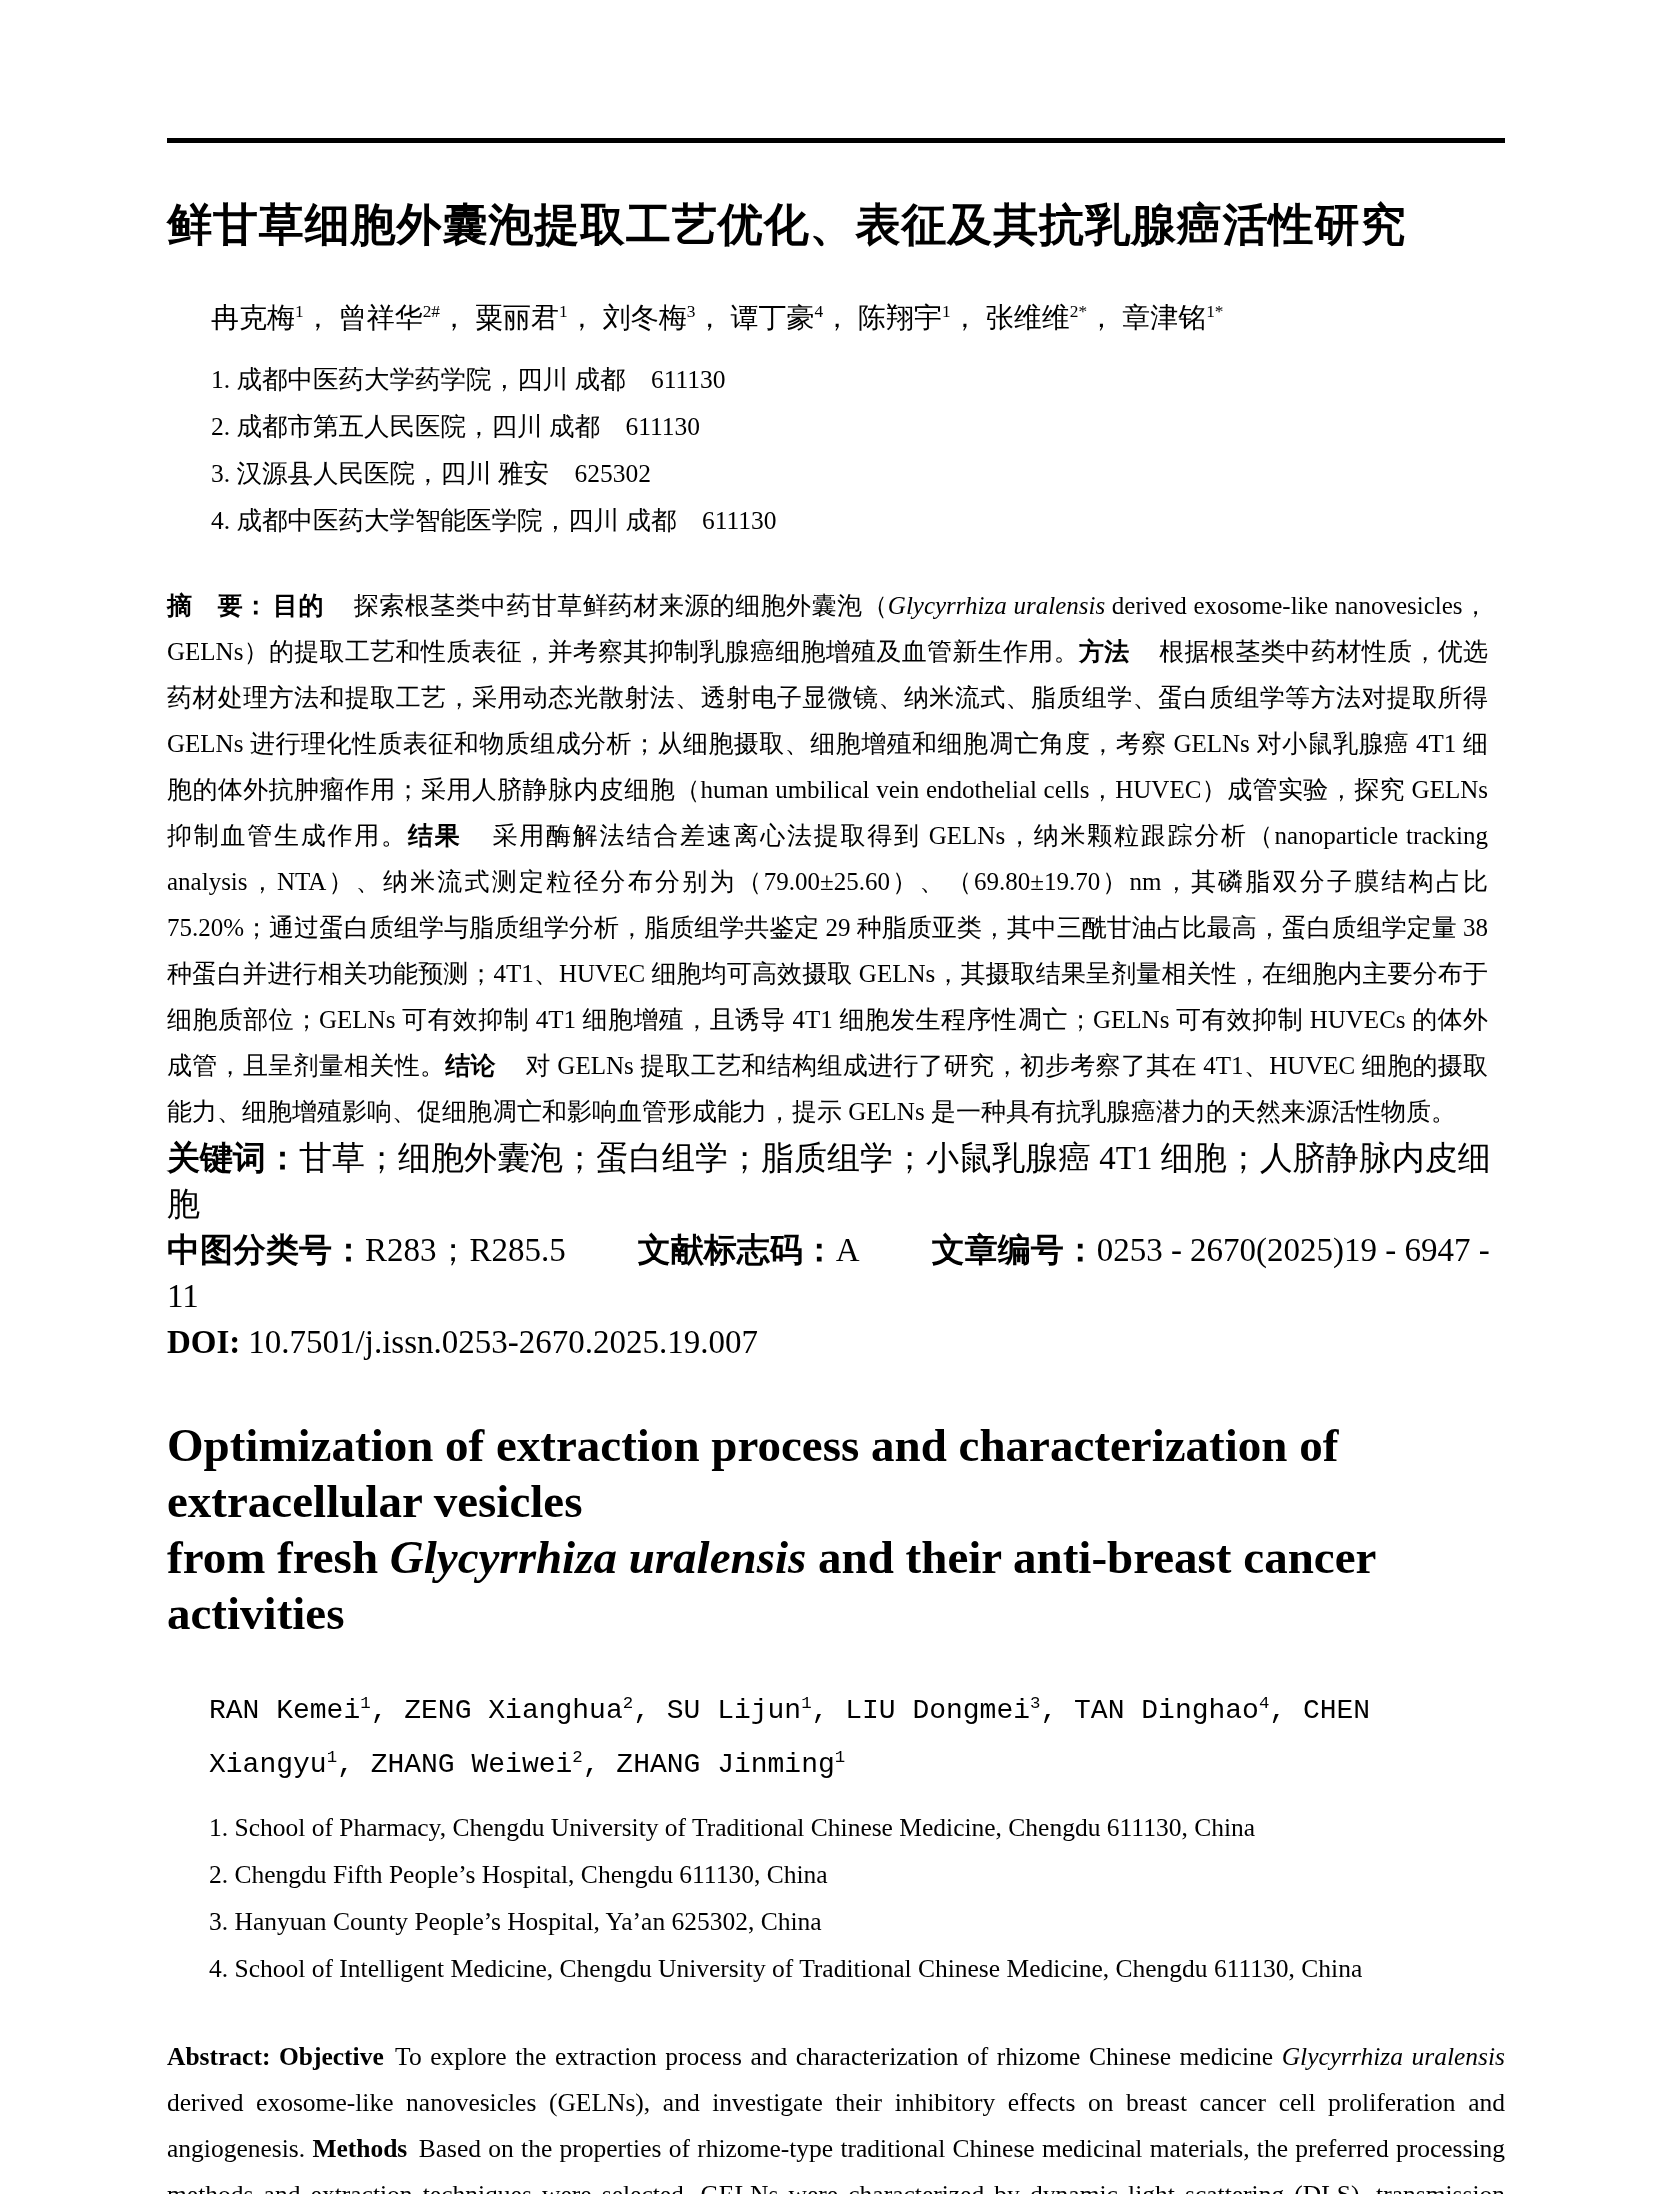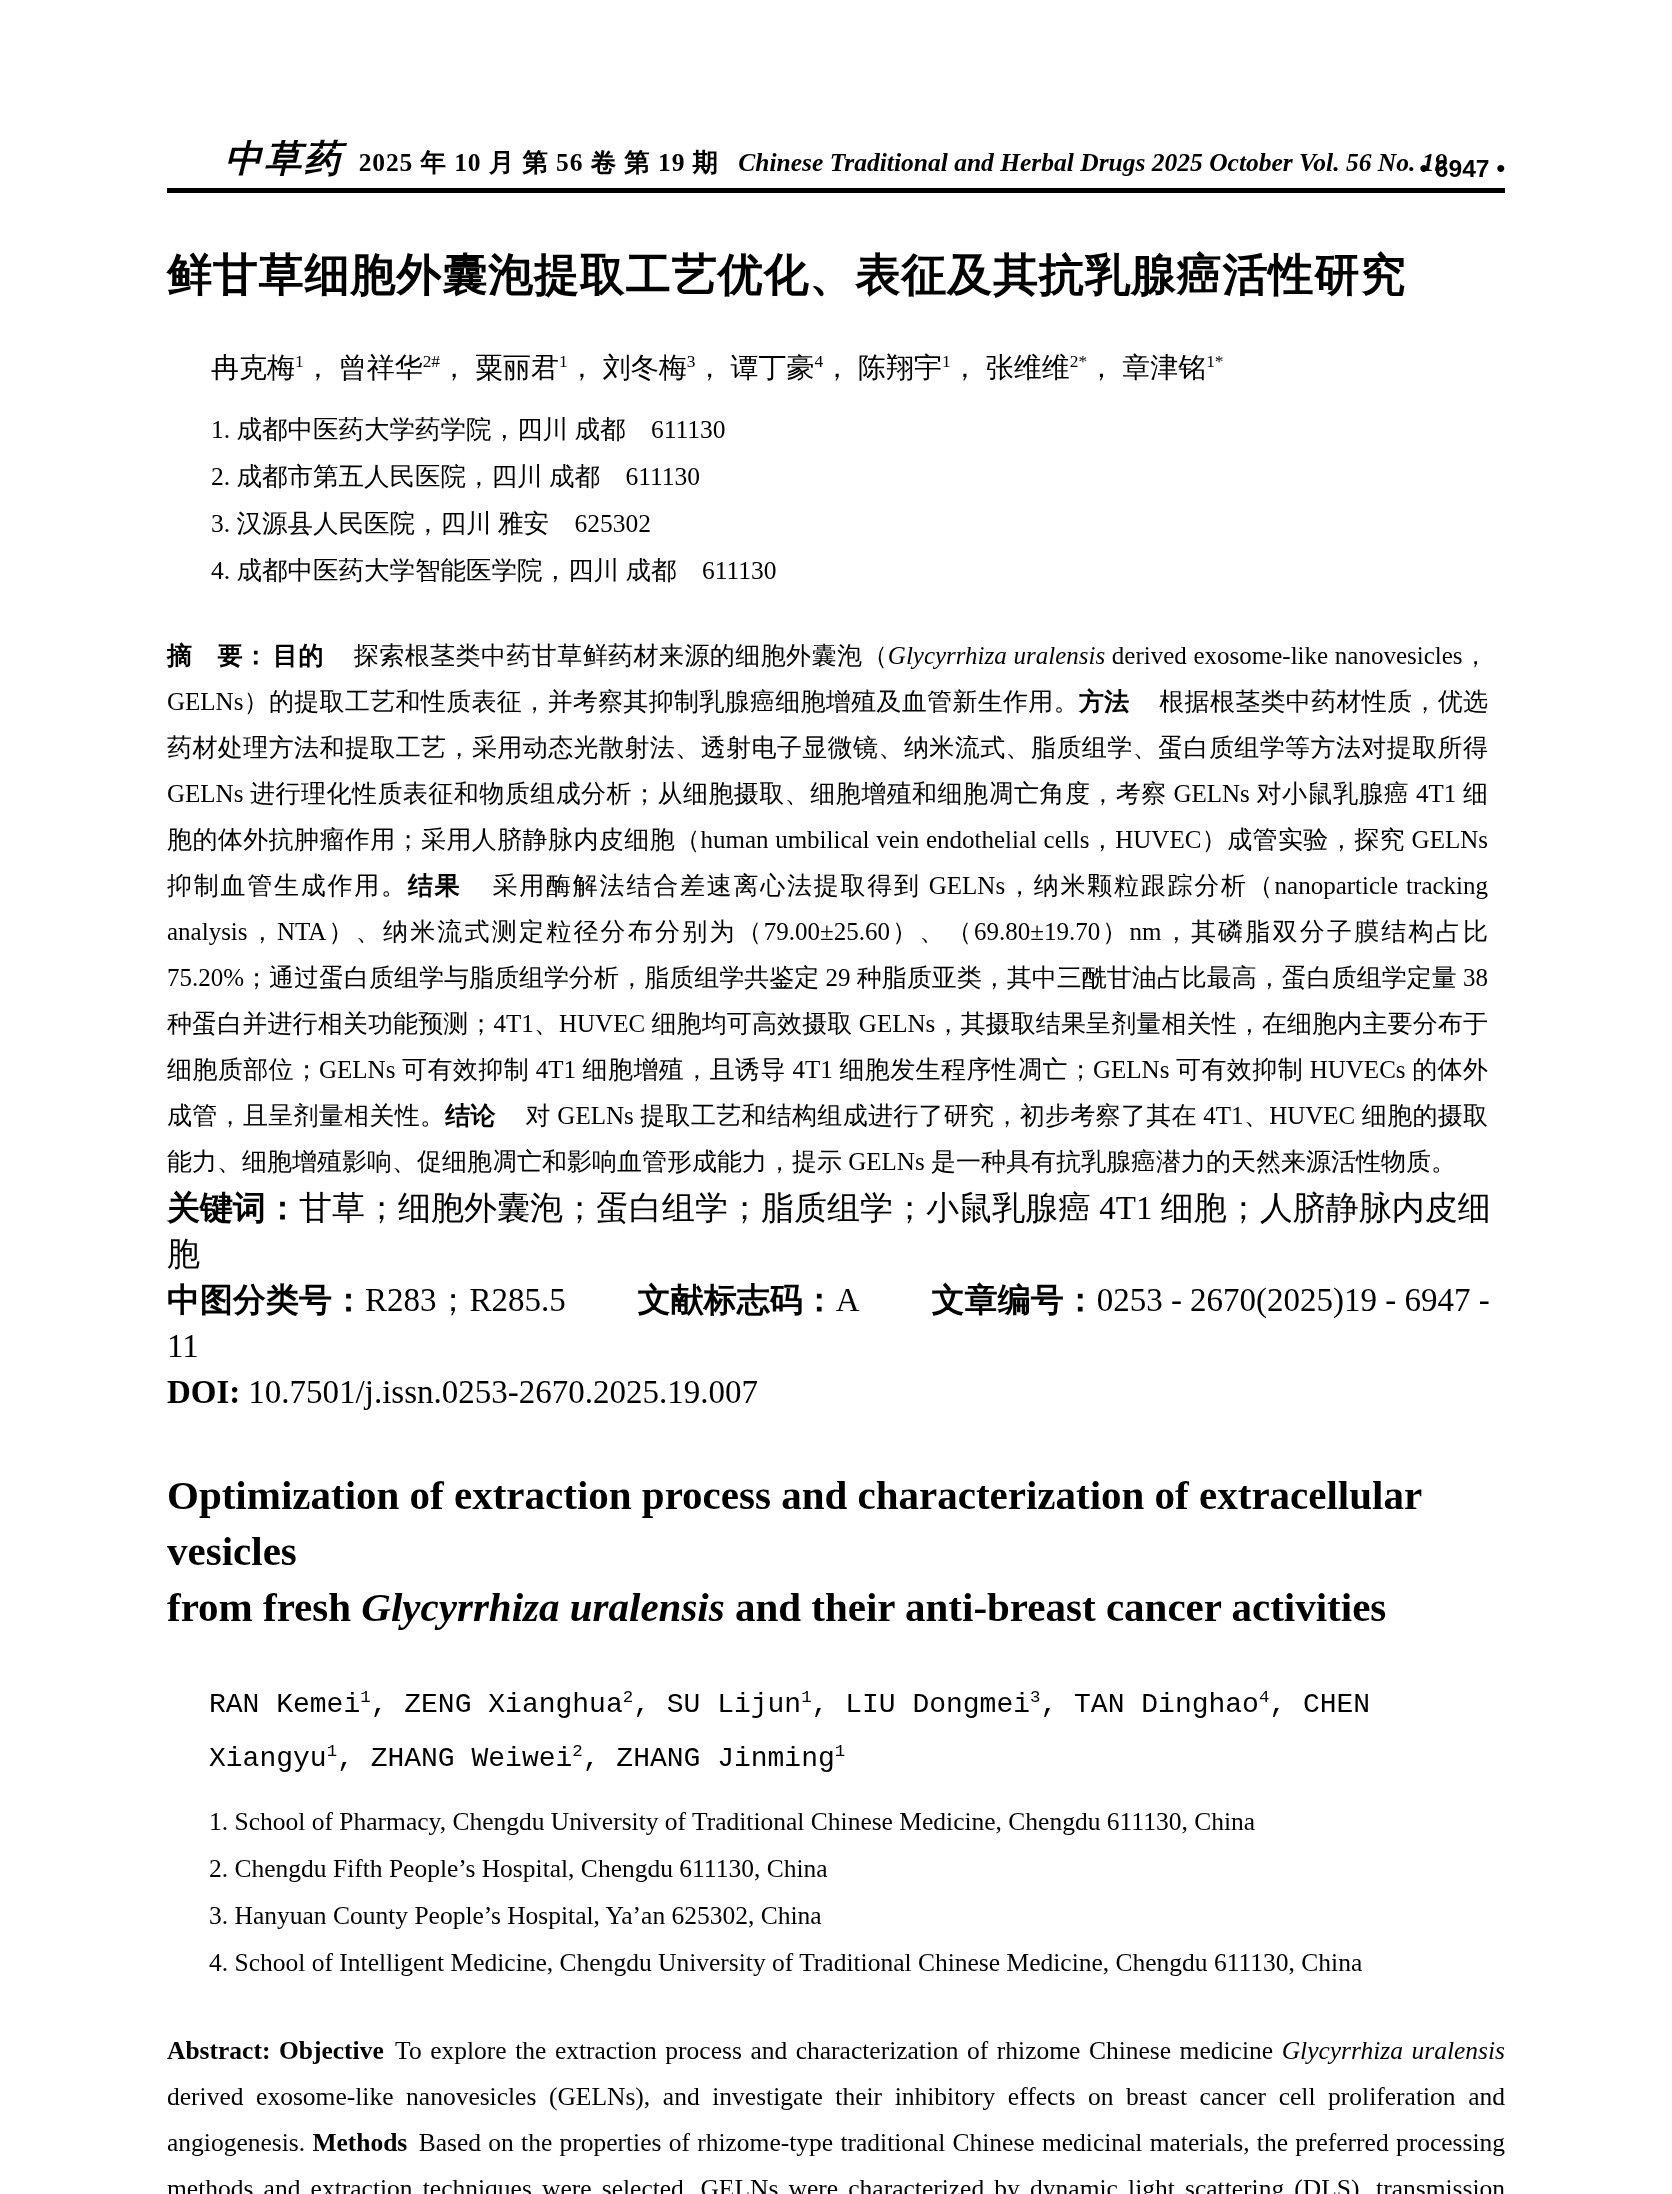--- a/index.html
+++ b/index.html
@@ -25,39 +25,33 @@
   .authors-cn sup, .authors-en sup{ font-size:0.62em; vertical-align:super; }
   .affils{ margin-top:16.7px; padding-left:44px; font-size:25.5px; line-height:47px; }
   .abs-cn{ margin:39px 17px 0 0; font-size:25px; line-height:46px; text-align:justify; }
   .blabel-cn{ font-weight:bold; margin-right:4.4px; }
   .kv-line{ margin:0; font-size:33px; line-height:46px; }
   .kv-line .lab{ font-weight:bold; }
   .kv-group{ margin-right:72px; }
   .kv-group:last-child{ margin-right:0; }
   .doi-line .lab{ margin-right:8px; }
   
-  .title-en{ font-size:41px; line-height:56px; font-weight:bold; margin:52px 0 0 0; }
+  .title-en{ font-size:47px; line-height:56px; font-weight:bold; margin:52px 0 0 0; }
   .title-en i{ font-weight:bold; }
   .authors-en{ margin-top:38px; padding-left:42px; font-size:28px; line-height:47px;font-family:Liberation Mono, monospace; }
   .affils-en{ margin-top:16px; padding-left:42px; font-size:25.5px; line-height:47px; }
   .abs-en{ margin:42px 0 0 0; font-size:25.5px; line-height:46px; text-align:justify; }
   .blabel-en{ font-weight:bold; margin-right:11.4px; }
   .blabel-en.mid{ margin-left:0; }
 </style>
 </head>
 <body>
 
 <div class="page">
 
-  <header class="jheader">
-    <span class="jlogo">中草药</span>
-    <span class="jissue">2025 年 10 月 第 56 卷 第 19 期</span>
-    <span class="jtitle-en">Chinese Traditional and Herbal Drugs 2025 October Vol. 56 No. 19</span>
-    <span class="jpageno">• 6947 •</span>
-  </header>
   <div class="header-rule"></div>
 
   <h1 class="title-cn">鲜甘草细胞外囊泡提取工艺优化、表征及其抗乳腺癌活性研究</h1>
 
   <div class="authors-cn">
     
   
       <span class="author"><span>冉克梅</span><sup>1</sup><span>，</span></span>
     
       <span class="author"><span>曾祥华</span><sup>2#</sup><span>，</span></span>

